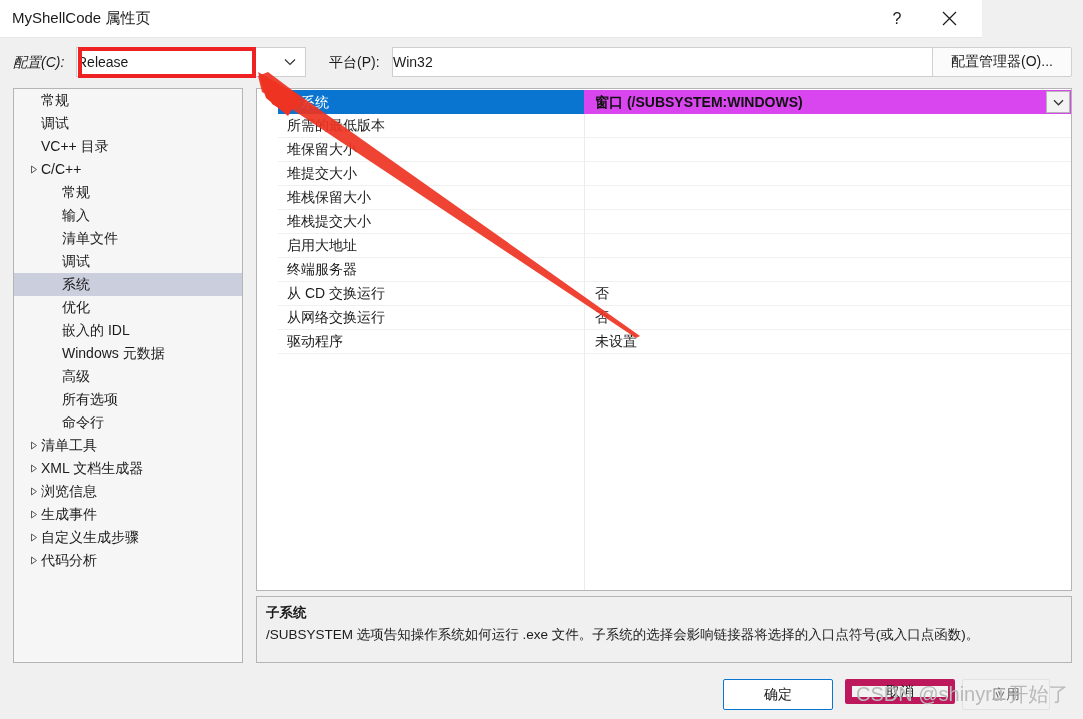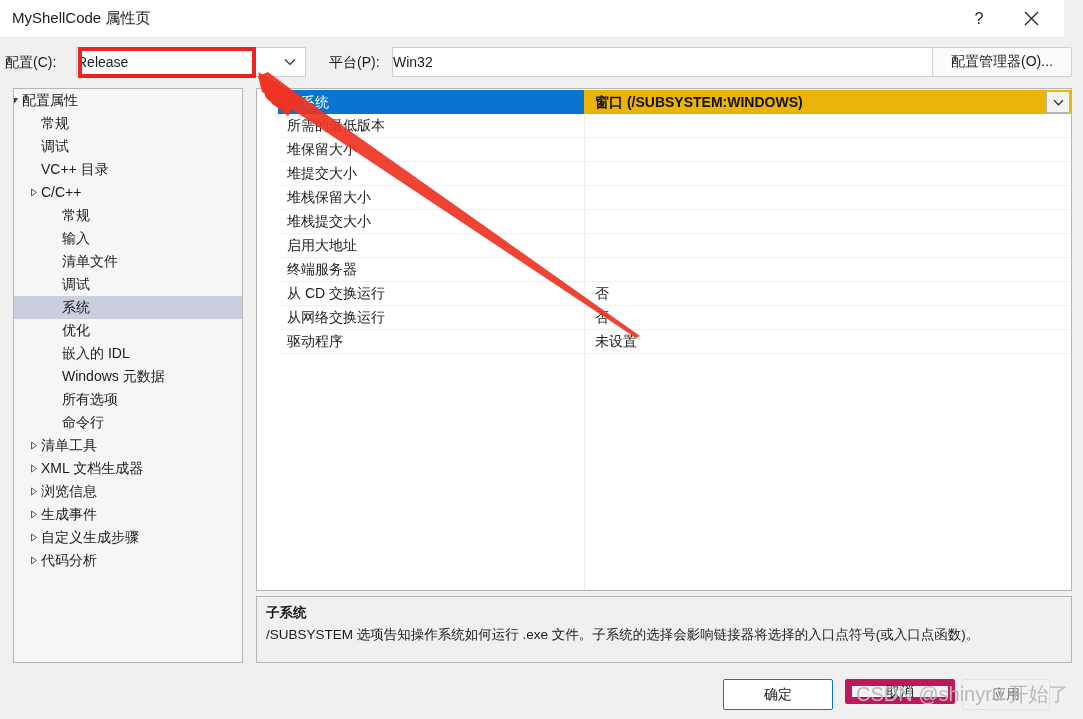--- a/index.html
+++ b/index.html
@@ -14,21 +14,21 @@
     font-size: 14px;
     color: #1a1a1a;
     overflow: hidden;
     position: relative;
   }
 
   
   .titlebar {
     position: absolute;
     left: 0; top: 0;
-    width: 1064px; height: 38px;
+    width: 982px; height: 38px;
     background: #ffffff;
     border-bottom: 1px solid #e8e8e8;
     box-sizing: border-box;
   }
   .title-text {
     position: absolute;
     left: 12px; top: 9px;
     font-size: 15px;
     color: #1b1b1b;
     white-space: nowrap;
@@ -45,21 +45,21 @@
   .tb-close { right: 10px; }
   .tb-close svg { display:block; }
 
   
   .cfg-label {
     position: absolute;
     font-size: 14px;
     color: #1b1b1b;
     white-space: nowrap;
   }
-  #cfg-label-config { left: 5px; top: 54px; }
+  #cfg-label-config { left: 13px; top: 54px; font-style: italic; }
   #cfg-label-platform { left: 329px; top: 54px; }
 
   .combo {
     position: absolute;
     height: 30px;
     background: #ffffff;
     border: 1px solid #cfcfcf;
     box-sizing: border-box;
     display: flex;
     align-items: center;
@@ -166,21 +166,21 @@
     background: #0a74d1;
     border-bottom: none;
     height: 24px;
     line-height: 24px;
   }
   .grow.header .gname { color: #ffffff; }
   .grow.header .hdr-white-bg {
     position: absolute;
     left: 306px; top: 0;
     right: 0; height: 24px;
-    background: #eab308;
+    background: #d946ef;
     padding-left: 24px;
   }
   .grow.header .hdr-val-text {
     position: absolute;
     left: 11px; top: 0;
     color: #111;
     font-weight: bold;
     white-space: nowrap;
     line-height: 24px;
   }
@@ -303,41 +303,37 @@
     <svg width="12" height="8" viewBox="0 0 12 8">
         <path d="M1 1.5 L6 6.5 L11 1.5" stroke="#333" stroke-width="1.2" fill="none"></path>
       </svg>
   </div>
 </div>
 
 <div class="btn" id="btn-config-manager">配置管理器(O)...</div>
 
 <div class="tree-panel">
   <div id="tree-list">
-      <div class="tree-item"><span class="arrow" style="left: -8px;">
-          <svg width="9" height="9" viewBox="0 0 9 9">
-            <polygon points="1,2 8,2 4.5,7.5" fill="#3a3a3a"></polygon>
-          </svg>
-        </span><span class="tlabel" style="margin-left: 8px;">配置属性</span></div>
       <div class="tree-item"><span class="tlabel" style="margin-left: 27px;">常规</span></div>
       <div class="tree-item"><span class="tlabel" style="margin-left: 27px;">调试</span></div>
       <div class="tree-item"><span class="tlabel" style="margin-left: 27px;">VC++ 目录</span></div>
       <div class="tree-item"><span class="arrow" style="left: 11px;">
           <svg width="9" height="9" viewBox="0 0 9 9">
             <polygon points="2.5,1 7.5,4.5 2.5,8" fill="none" stroke="#5a5a5a" stroke-width="1"></polygon>
           </svg>
         </span><span class="tlabel" style="margin-left: 27px;">C/C++</span></div>
       <div class="tree-item"><span class="tlabel" style="margin-left: 48px;">常规</span></div>
       <div class="tree-item"><span class="tlabel" style="margin-left: 48px;">输入</span></div>
       <div class="tree-item"><span class="tlabel" style="margin-left: 48px;">清单文件</span></div>
       <div class="tree-item"><span class="tlabel" style="margin-left: 48px;">调试</span></div>
       <div class="tree-item selected"><span class="tlabel" style="margin-left: 48px;">系统</span></div>
       <div class="tree-item"><span class="tlabel" style="margin-left: 48px;">优化</span></div>
       <div class="tree-item"><span class="tlabel" style="margin-left: 48px;">嵌入的 IDL</span></div>
       <div class="tree-item"><span class="tlabel" style="margin-left: 48px;">Windows 元数据</span></div>
+      <div class="tree-item"><span class="tlabel" style="margin-left: 48px;">高级</span></div>
       <div class="tree-item"><span class="tlabel" style="margin-left: 48px;">所有选项</span></div>
       <div class="tree-item"><span class="tlabel" style="margin-left: 48px;">命令行</span></div>
       <div class="tree-item"><span class="arrow" style="left: 11px;">
           <svg width="9" height="9" viewBox="0 0 9 9">
             <polygon points="2.5,1 7.5,4.5 2.5,8" fill="none" stroke="#5a5a5a" stroke-width="1"></polygon>
           </svg>
         </span><span class="tlabel" style="margin-left: 27px;">清单工具</span></div>
       <div class="tree-item"><span class="arrow" style="left: 11px;">
           <svg width="9" height="9" viewBox="0 0 9 9">
             <polygon points="2.5,1 7.5,4.5 2.5,8" fill="none" stroke="#5a5a5a" stroke-width="1"></polygon>

